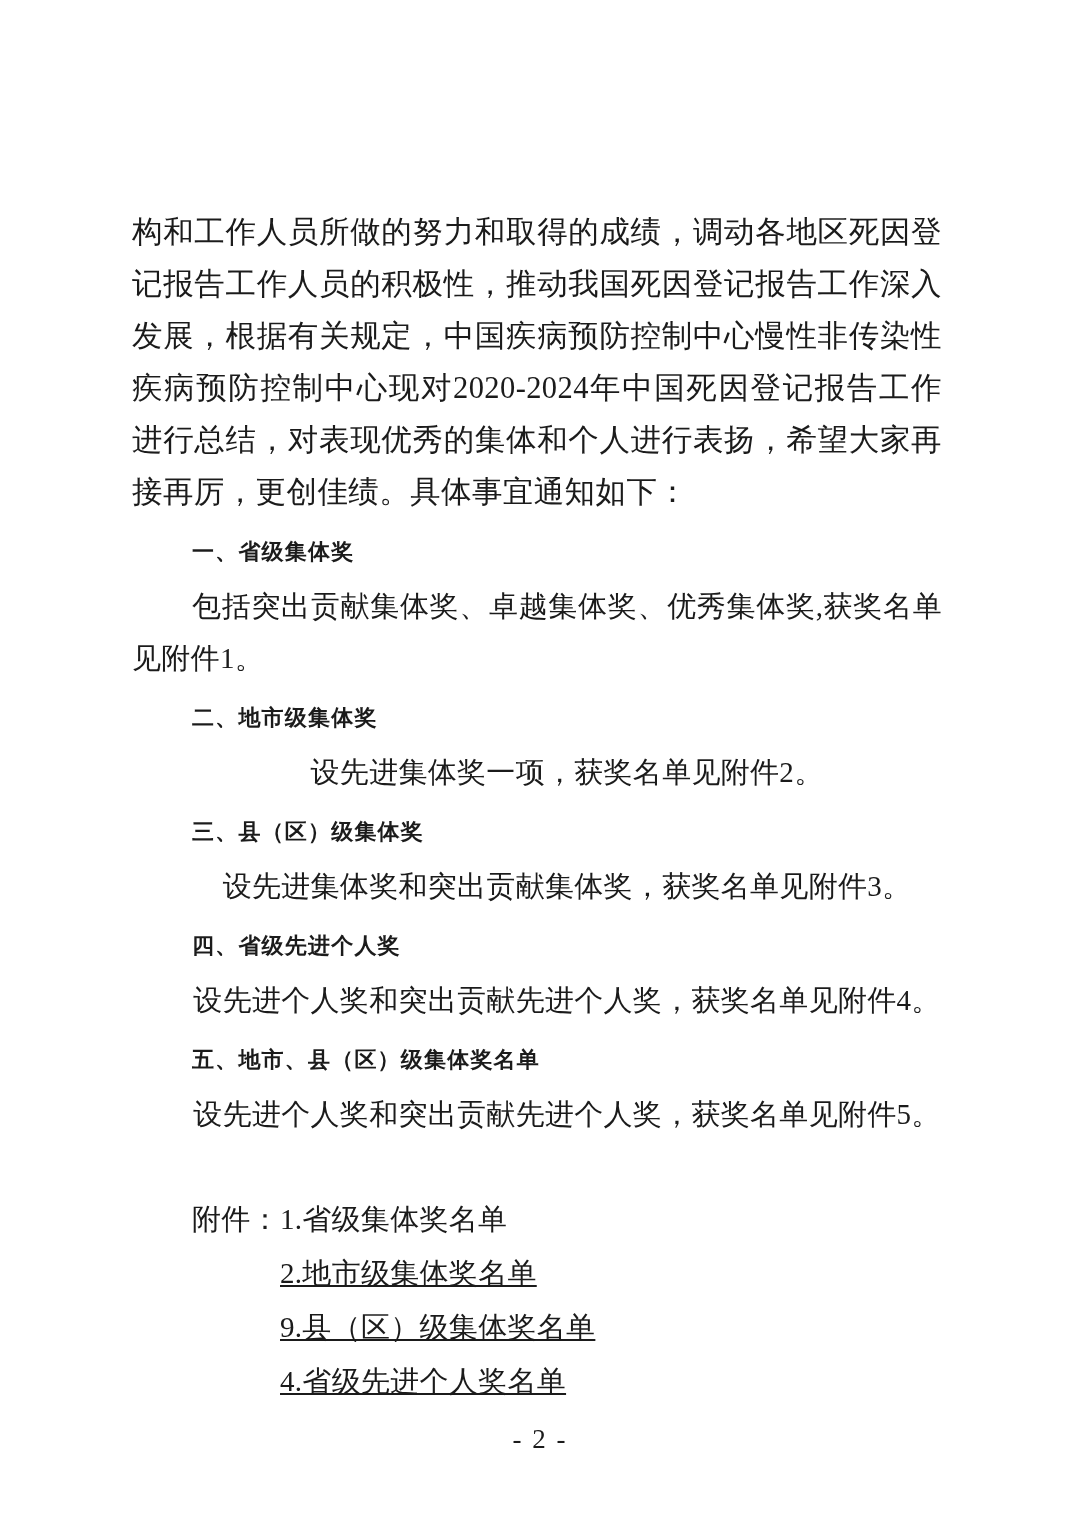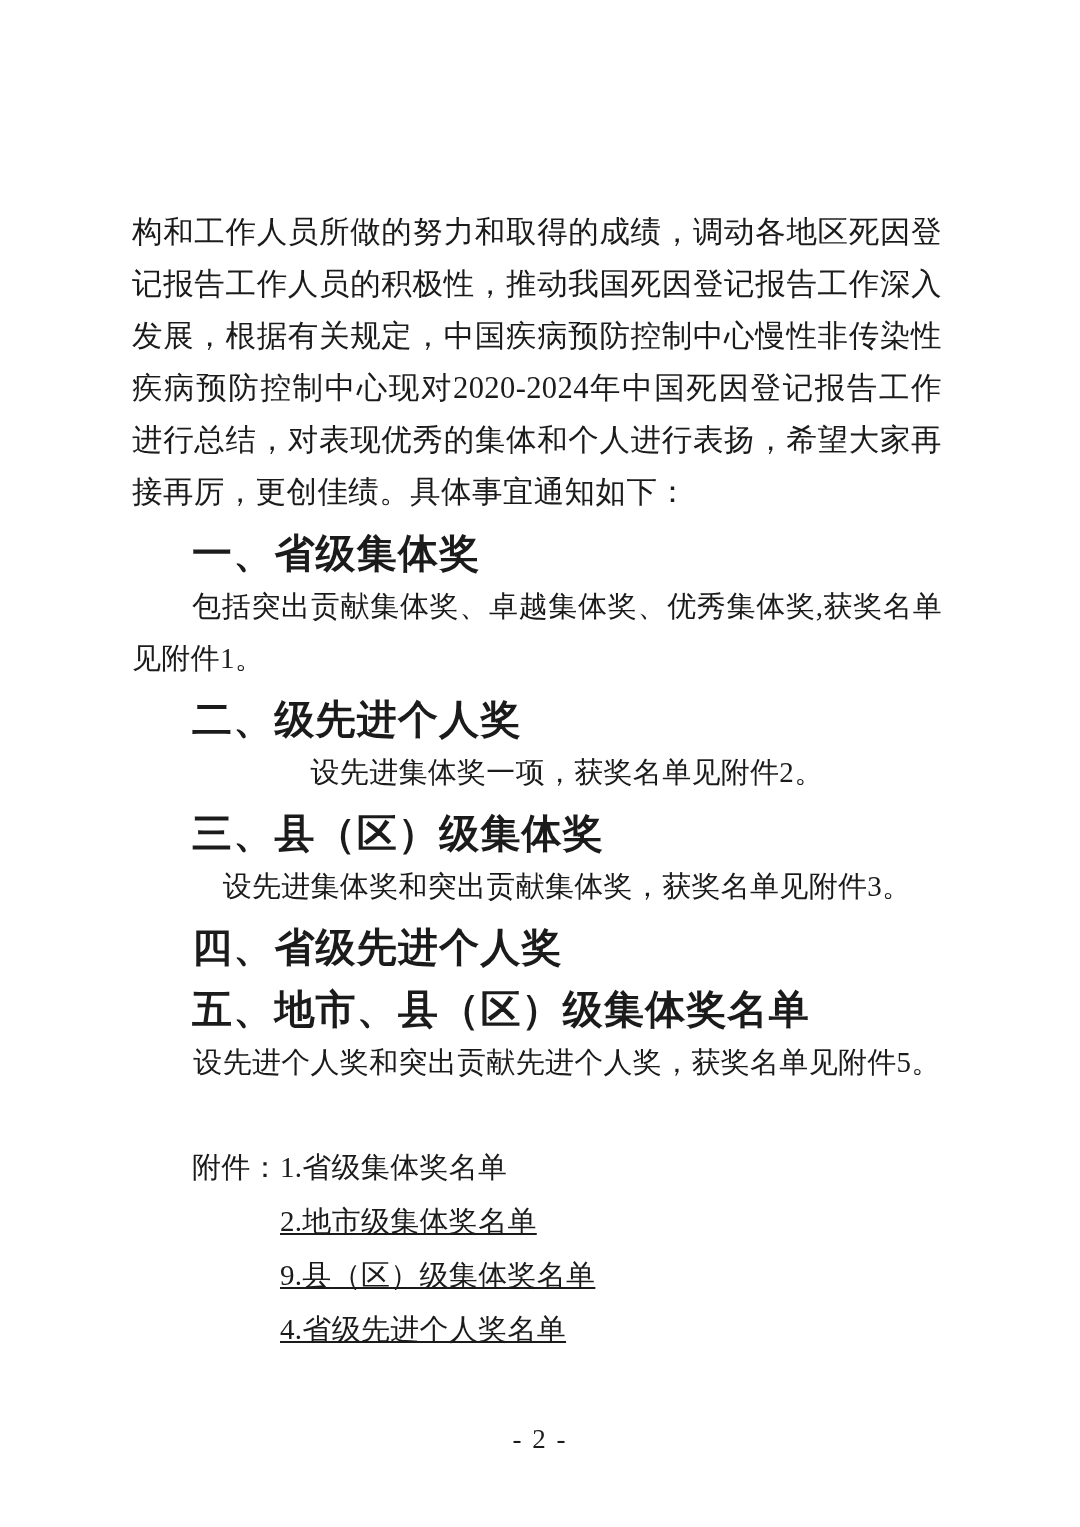--- a/index.html
+++ b/index.html
@@ -34,26 +34,27 @@
     font-size: 30.5px;
     line-height: 52px;
     text-align: justify;
     text-justify: inter-ideograph;
     letter-spacing: 0.4px;
   }
   .intro {
     text-indent: 0;
   }
   .heading {
-    font-size: 40px;
+    font-size: 22px;
     line-height: 52px;
     font-weight: bold;
     text-indent: 60px;
     letter-spacing: 1.2px;
     margin-top: 10px;
+    font-family: Liberation Mono, monospace;
   }
   .sub {
     font-size: 29px;
     line-height: 52px;
     text-indent: 60px;
     letter-spacing: 0.3px;
     text-align: center;
   }
   .sub.justified {
     text-indent: 60px;
@@ -88,27 +89,28 @@
 <body>
 
 <div class="page">
   <div class="doc-body">
 
     <p class="para intro">构和工作人员所做的努力和取得的成绩，调动各地区死因登记报告工作人员的积极性，推动我国死因登记报告工作深入发展，根据有关规定，中国疾病预防控制中心慢性非传染性疾病预防控制中心现对2020-2024年中国死因登记报告工作进行总结，对表现优秀的集体和个人进行表扬，希望大家再接再厉，更创佳绩。具体事宜通知如下：</p>
 
     <p class="heading">一、省级集体奖</p>
     <p class="sub justified">包括突出贡献集体奖、卓越集体奖、优秀集体奖,获奖名单见附件1。</p>
 
-    <p class="heading">二、级先进个人奖</p>
+    <p class="heading">二、地市级集体奖</p>
     <p class="sub">设先进集体奖一项，获奖名单见附件2。</p>
 
     <p class="heading">三、县（区）级集体奖</p>
     <p class="sub">设先进集体奖和突出贡献集体奖，获奖名单见附件3。</p>
 
     <p class="heading">四、省级先进个人奖</p>
+    <p class="sub">设先进个人奖和突出贡献先进个人奖，获奖名单见附件4。</p>
 
     <p class="heading">五、地市、县（区）级集体奖名单</p>
     <p class="sub">设先进个人奖和突出贡献先进个人奖，获奖名单见附件5。</p>
 
     <div class="attach-block">
       <p class="attach-line">附件：1.省级集体奖名单</p>
       <p class="attach-line indented">2.地市级集体奖名单</p>
       <p class="attach-line indented">9.县（区）级集体奖名单</p>
       <p class="attach-line indented">4.省级先进个人奖名单</p>
     </div>

